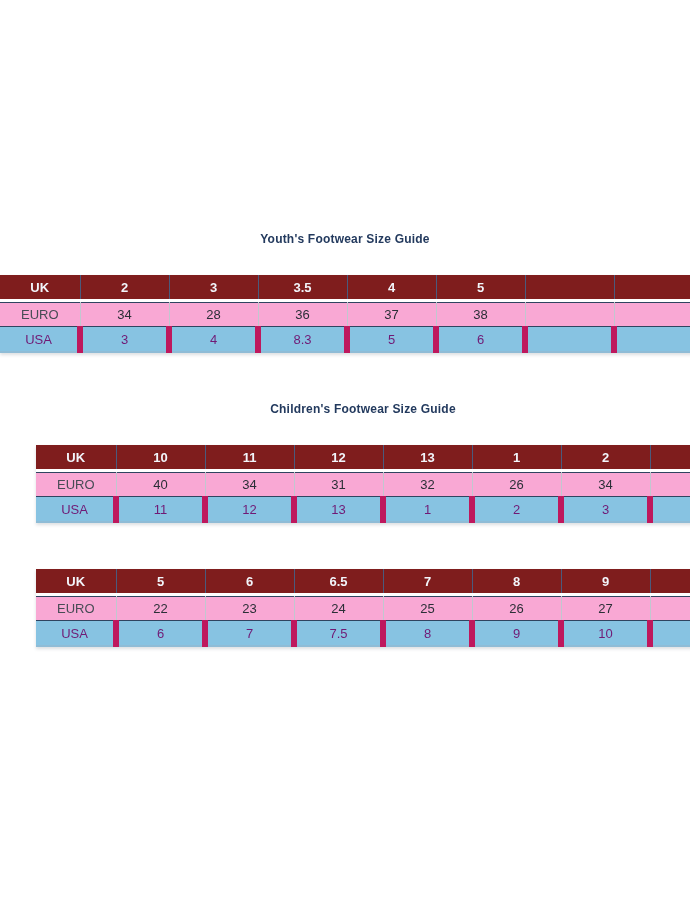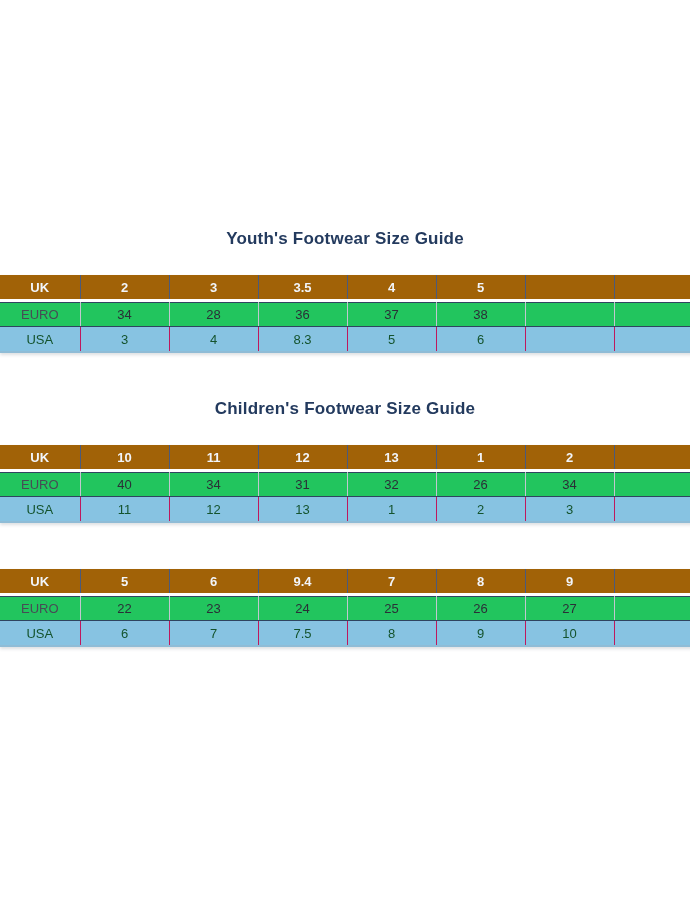--- a/index.html
+++ b/index.html
@@ -3,24 +3,24 @@
 <meta charset="utf-8">
 <style>
   html, body { margin: 0; padding: 0; }
   body {
     width: 690px; height: 920px;
     background: #ffffff;
     overflow: hidden;
     font-family: "Liberation Sans", sans-serif;
   }
   .page { padding-top: 229px; }
-  .guide + .guide { margin-top: 46px; }
+  .guide + .guide { margin-top: 46px; padding-left: 36px; }
   .guide-title {
     margin: 0 0 26px 0;
-    font-size: 17px; line-height: 20px;
+    font-size: 12px; line-height: 20px;
     font-weight: bold;
     letter-spacing: 0.2px;
     color: #233a5e;
     text-align: center;
   }
   table.size-table {
     border-collapse: collapse;
     table-layout: fixed;
     width: 703px;            
     font-size: 13px;
@@ -29,42 +29,42 @@
   col.c-val { width: 89px; }
   col.c-label { width: 80px; }
   td {
     padding: 0;
     text-align: center;
     vertical-align: middle;
     overflow: hidden;
     white-space: nowrap;
   }
   tr.row-uk td {
-    background: #a16207;
+    background: #7f1d1d;
     color: #f2f5fa;
     font-weight: 700;
     height: 24px;
     border-right: 1px solid #4a5a7c;
   }
   tr.gap td { height: 3px; background: #ffffff; border: 0; }
   tr.row-euro td {
-    background: #22c55e;
+    background: #f9a8d4;
     color: #2b2f37;
     height: 23px;
     border-top: 1px solid #2f4460;
     border-bottom: 1px solid #2f4460;
     border-right: 1px solid #c2c7cf;
   }
   tr.row-euro td.label { color: #474c55; }
   tr.row-usa td {
     background: #87c3e2;
-    color: #14532d;
+    color: #701a75;
     height: 24px;
     border-bottom: 2px solid #8fbcd6;
-    border-right: 1px solid #be185d;
+    border-right: 6px solid #be185d;
   }
 </style>
 </head>
 <body>
 
 <div class="page">
 
   <section class="guide">
     <h2 class="guide-title">Youth's Footwear Size Guide</h2>
     <table class="size-table">
@@ -177,21 +177,21 @@
         <col class="c-val">
           <col class="c-val">
           <col class="c-val">
           <col class="c-val">
       </colgroup>
       <tbody>
           <tr class="row-uk">
         <td class="label">UK</td>
         <td>5</td>
         <td>6</td>
-        <td>9.4</td>
+        <td>6.5</td>
         <td>7</td>
         <td>8</td>
         <td>9</td>
         <td></td>
       </tr>
       <tr class="gap">
             <td colspan="8"></td>
           </tr>
       <tr class="row-euro">
         <td class="label">EURO</td>

